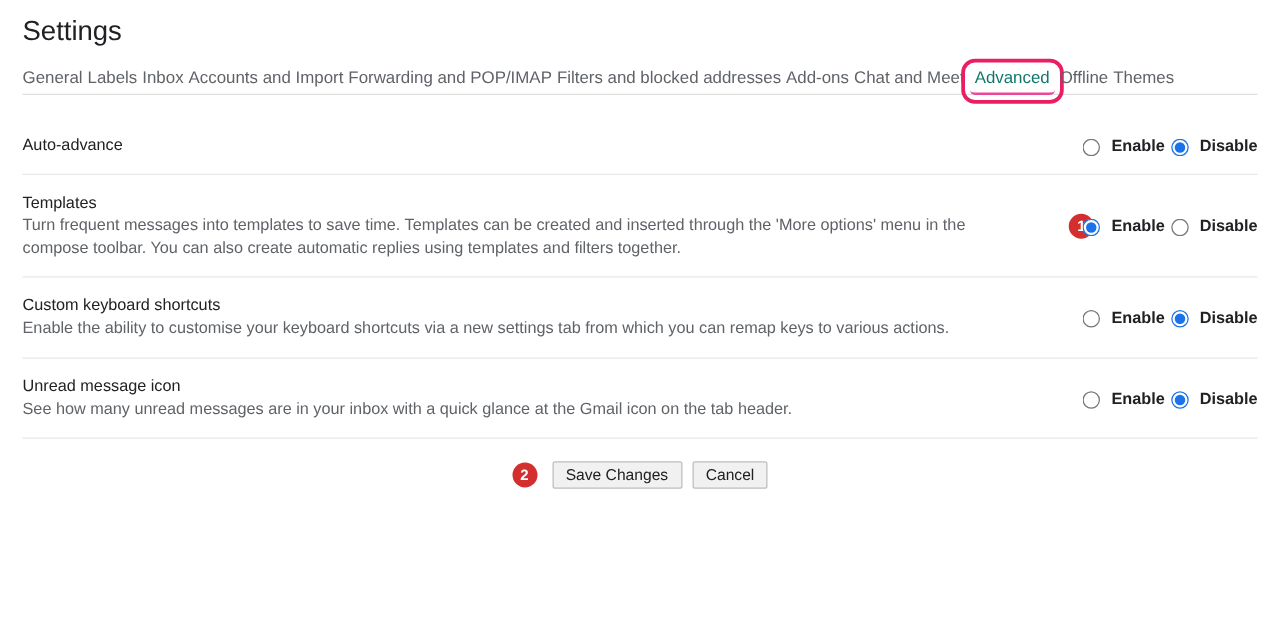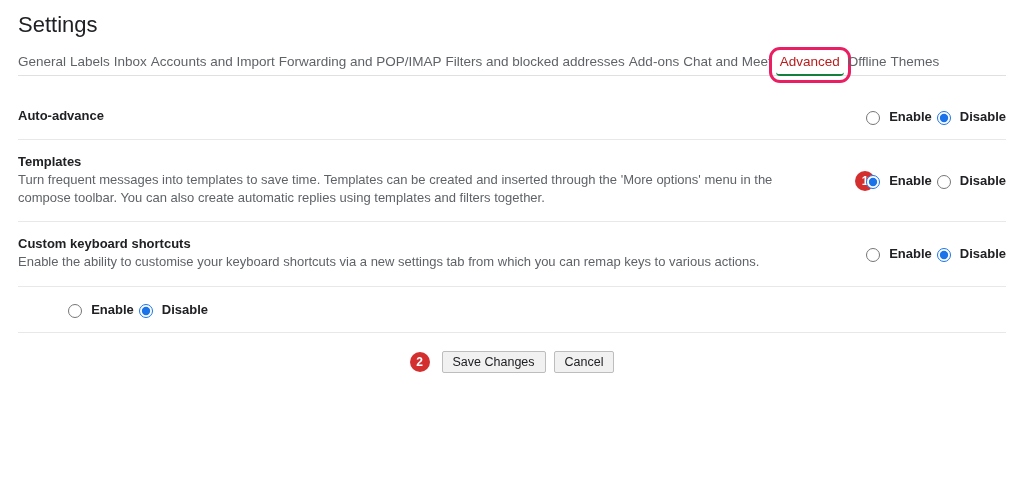--- a/index.html
+++ b/index.html
@@ -26,22 +26,22 @@
     padding-bottom: 6px;
     margin-bottom: 18px;
     font-size: 13.5px;
   }
   .tab {
     color: #5f6368;
     cursor: pointer;
     white-space: nowrap;
   }
   .tab.active {
-    color: #b91c1c;
-    border-bottom: 2px solid #15803d;
+    color: #0f766e;
+    border-bottom: 2px solid #ec4899;
     padding-bottom: 4px;
     margin-bottom: -7px;
   }
   .tab.highlighted {
     outline: 3px solid #e91e63;
     outline-offset: 4px;
     border-radius: 4px;
     padding-left:4px;
     padding-right:4px;
   }
@@ -50,21 +50,21 @@
     align-items: center;
     padding: 14px 0;
     border-bottom: 1px solid #e8e8e8;
   }
   .setting-row:last-of-type { border-bottom: none; }
   .setting-left {
     flex: 1;
     padding-right: 30px;
   }
   .setting-title {
-    font-weight: 700;
+    font-weight: 400;
     font-size: 13px;
     margin-bottom: 2px;
   }
   .setting-desc {
     font-size: 13px;
     color: #5f6368;
     line-height: 1.4;
   }
   .setting-right {
     display: flex;
@@ -178,20 +178,24 @@
       <span>Enable</span>
     </label>
     <label class="radio-option">
       <input type="radio" name="cks" checked="" style="">
       <span>Disable</span>
     </label>
   </div>
 </div>
 
 <div class="setting-row">
+  <div class="setting-left">
+    <div class="setting-title">Unread message icon</div>
+    <div class="setting-desc">See how many unread messages are in your inbox with a quick glance at the Gmail icon on the tab header.</div>
+  </div>
   <div class="setting-right">
     <label class="radio-option">
       <input type="radio" name="umi" style="">
       <span>Enable</span>
     </label>
     <label class="radio-option">
       <input type="radio" name="umi" checked="" style="">
       <span>Disable</span>
     </label>
   </div>

